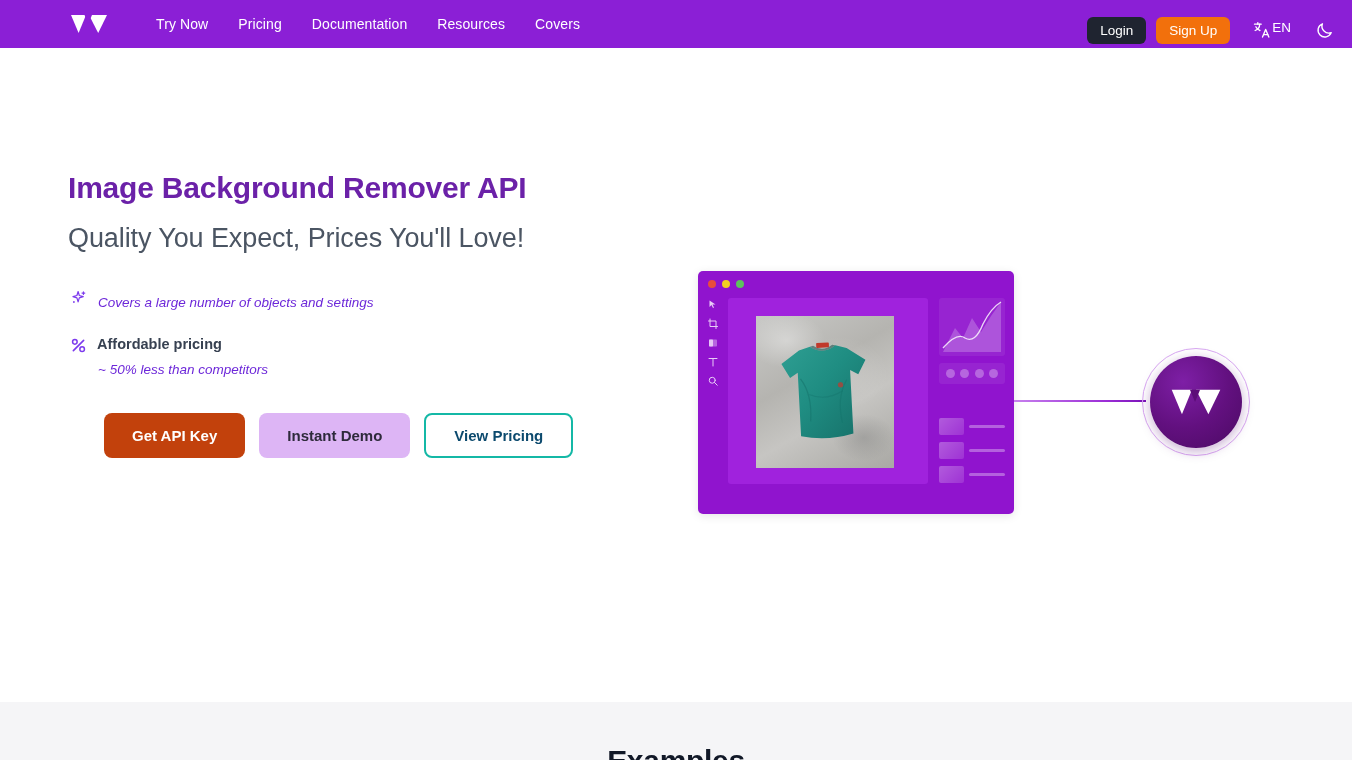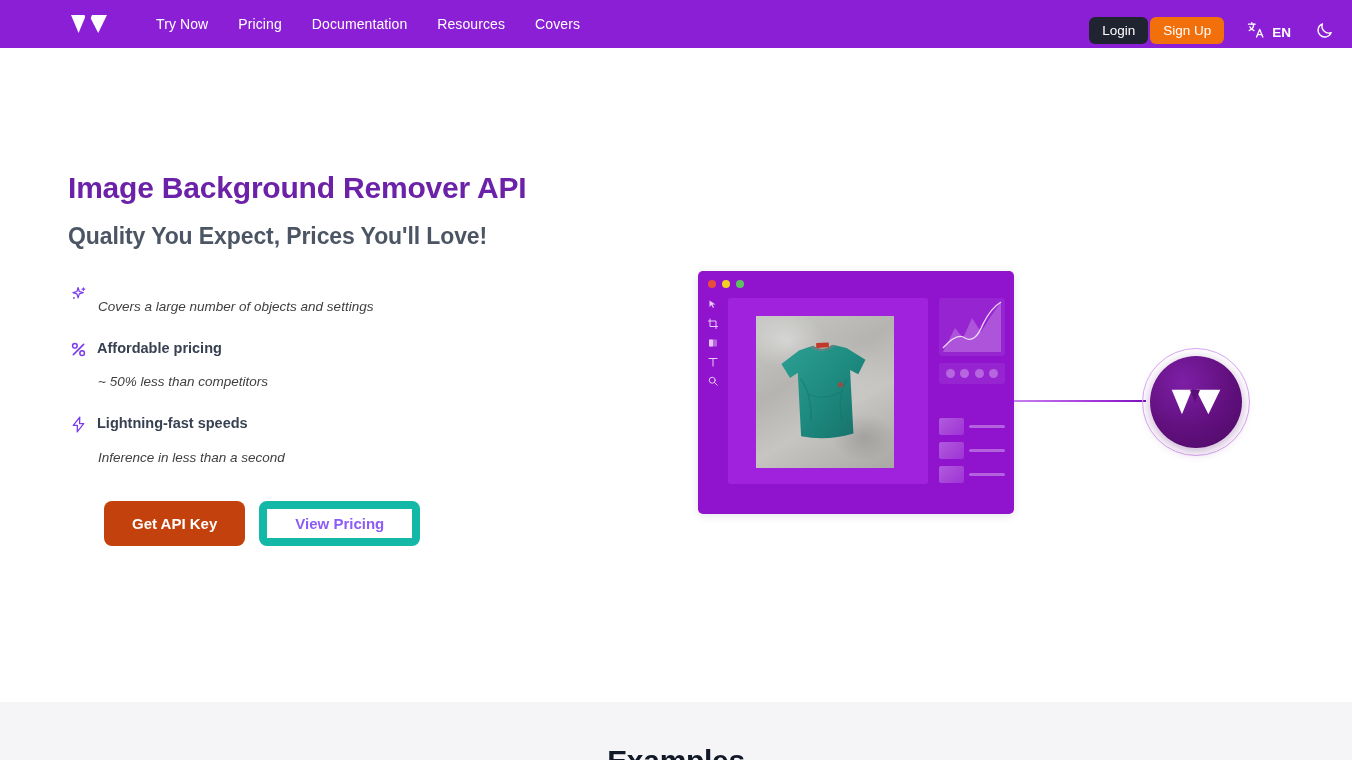--- a/index.html
+++ b/index.html
@@ -34,73 +34,73 @@
   .btn-login {
     background: #1F2430; color: #ffffff;
     font-size: 13.5px; font-weight: 400;
     padding: 6px 13px; border-radius: 6px; border: none;
     cursor: pointer; font-family: inherit;
   }
   .btn-signup {
     background: #F2700C; color: #ffffff;
     font-size: 13.5px; font-weight: 400;
     padding: 6px 13px; border-radius: 6px; border: none;
-    margin-left: 2px; cursor: pointer; font-family: inherit;
+    margin-left: 10px; cursor: pointer; font-family: inherit;
   }
   .lang-group {
-    display: flex; align-items: flex-end; gap: 6px;
-    margin-left: 22px; cursor: pointer; font-weight: bold;
+    display: flex; align-items: flex-start; 
+    margin-left: 22px; cursor: pointer;
   }
   .lang-label { color: #ffffff; font-size: 13.5px; }
   .theme-toggle { margin-left: 24px; cursor: pointer; display: flex; align-items: center; }
 
   
   .hero {
     position: absolute; top: 48px; left: 0;
     width: 1252px; height: 654px; background: #ffffff;
   }
   .hero-left { position: absolute; left: 68px; top: 122px; width: 560px; }
   .hero-title {
     font-size: 30px; font-weight: bold; color: #6B21A8;
     letter-spacing: -0.2px; line-height: 1.2;
   }
   .hero-subtitle {
-    font-size: 23px; color: #4B5563; font-weight: 700;
+    font-size: 27px; color: #4B5563; font-weight: 400;
     margin-top: 17px; letter-spacing: -0.1px;
   }
 
   .features { margin-top: 33px; }
   .feature { display: flex; align-items: flex-start; margin-bottom: 24px; }
   .feature:last-child { margin-bottom: 0; }
   .feature-icon {
     width: 20px; height: 20px; flex: 0 0 20px;
     margin-right: 9px; margin-top: 1px;
     display: flex; align-items: center; justify-content: center;
   }
   .feature-text { flex: 1; }
   .feature-title {
     font-size: 14.5px; font-weight: bold; color: #374151;
     line-height: 1.4;
   }
   .feature-desc {
-    font-size: 13.5px; font-style: italic; color: #404040;
-    margin-top: 16px; margin-left: 1px;
+    font-size: 13.5px; font-style: italic; color: #6d28d9;
+    margin-top: 8px; margin-left: 1px;
   }
 
   .hero-buttons { margin-top: 36px; display: flex; align-items: center; gap: 14px; padding-left: 36px; }
   .btn-cta {
     border: none; border-radius: 8px; cursor: pointer;
     font-family: inherit; font-size: 15px; font-weight: bold;
     height: 45px; padding: 0 28px; white-space: nowrap;
   }
   .btn-primary { background: #C2410C; color: #ffffff; }
   .btn-secondary { background: #DDB5F5; color: #2E2A3B; }
   .btn-outline {
-    background: #ffffff; color: #8b5cf6;
-    border: 8px solid #14b8a6;
+    background: #ffffff; color: #0c4a6e;
+    border: 2px solid #14b8a6;
     text-align: right;
   }
 
   
   .hero-right { position: absolute; left: 698px; top: 176px; width: 600px; height: 300px; }
 
   .editor-window {
     position: absolute; left: 0; top: 47px;
     width: 316px; height: 243px;
     background: #9014CE; border-radius: 5px;
@@ -277,36 +277,26 @@
             <circle cx="7.4" cy="7.4" r="2.9" fill="none" stroke="#7C3AED" stroke-width="1.9"></circle>
             <circle cx="16.6" cy="16.6" r="2.9" fill="none" stroke="#7C3AED" stroke-width="1.9"></circle>
           </svg>
         </span>
         <div class="feature-text">
           <div class="feature-title">Affordable pricing</div>
           <div class="feature-desc">~ 50% less than competitors</div>
         </div>
       </div>
 
-      <div class="feature">
-        <span class="feature-icon">
-          <svg width="19" height="19" viewBox="0 0 24 24">
-            <path d="M13.6 2.6 5.4 13.2h5.2L10.4 21.4 18.6 10.8h-5.2Z" fill="none" stroke="#7C3AED" stroke-width="1.6" stroke-linejoin="round"></path>
-          </svg>
-        </span>
-        <div class="feature-text">
-          <div class="feature-title">Lightning-fast speeds</div>
-          <div class="feature-desc">Inference in less than a second</div>
-        </div>
-      </div>
 
     </div>
 
     <div class="hero-buttons">
       <button class="btn-cta btn-primary">Get API Key</button>
+      <button class="btn-cta btn-secondary">Instant Demo</button>
       <button class="btn-cta btn-outline">View Pricing</button>
     </div>
   </div>
 
   <div class="hero-right">
 
     <div class="editor-window">
 
       <div class="win-dots">
         <span class="dot red"></span>

